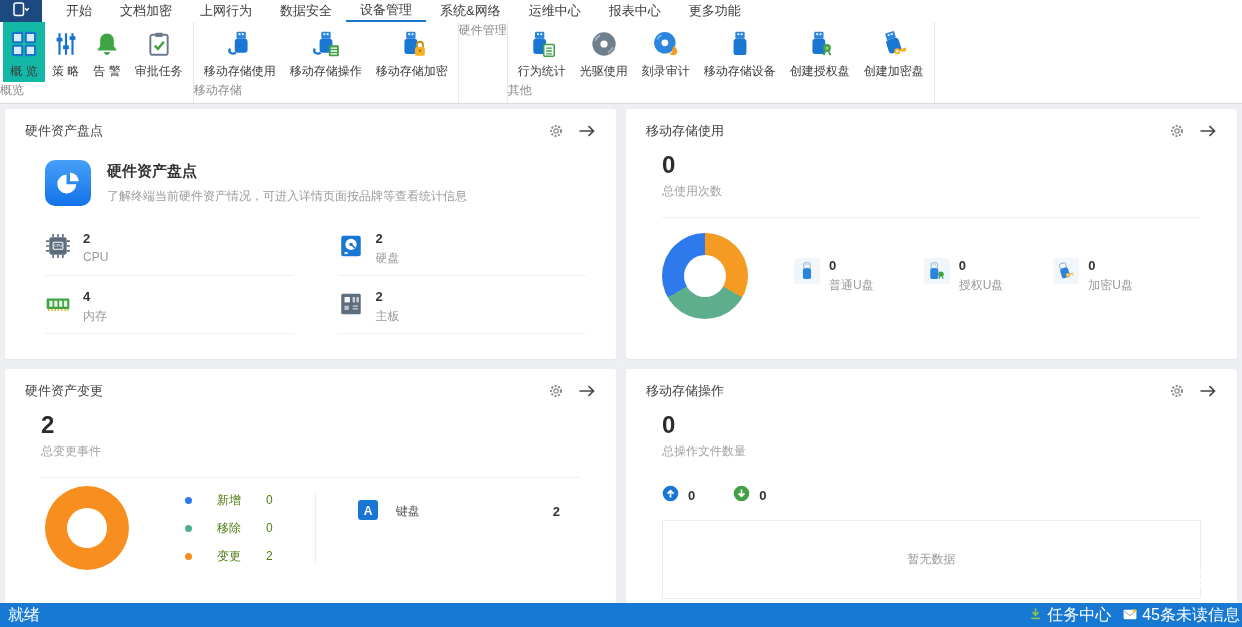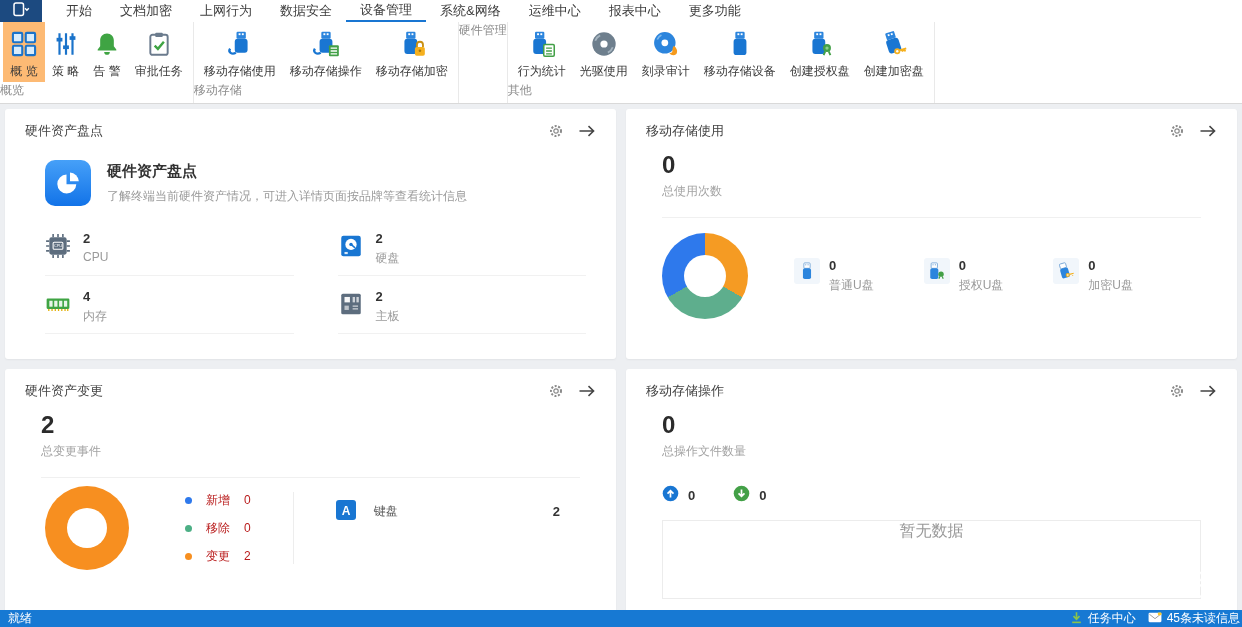--- a/index.html
+++ b/index.html
@@ -11,21 +11,21 @@
   .app-btn { width:42px; background:#1c4a80; display:flex; align-items:center; justify-content:center; cursor:pointer; }
   .menu-items { display:flex; align-items:stretch; margin-left:10px; }
   .mitem { padding:0 14px; display:flex; align-items:center; font-size:13px; color:#3c3c3c; cursor:pointer; }
   .mitem.active { border-bottom:2px solid #1976d2; }
 
   
   .ribbon { height:82px; background:#fff; border-bottom:1px solid #d9d9d9; display:flex; }
   .rgroup { display:flex; flex-direction:column; border-right:1px solid #e9e9e9; }
   .ritems { display:flex; flex:1; padding:0 3px; }
   .ritem { display:flex; flex-direction:column; align-items:center; padding:5px 7px 0; cursor:pointer; }
-  .ritem.selected { background:#fdba74;text-align:center; }
+  .ritem.selected { background:#14b8a6;text-align:center; }
   .ricon { height:34px; display:flex; align-items:center; justify-content:center; }
   .ricon svg { display:block; }
   .rlbl { font-size:12px; color:#3a3a3a; white-space:nowrap; margin-top:2px; }
   .rgroup-label { height:21px; text-align:left; font-size:12px; color:#8c8c8c; }
   .rgroup.filler { flex:1; border-right:none; }
 
   
   .main { position:absolute; top:104px; left:0; right:0; bottom:17px; background:#edeff2; overflow:hidden;
           padding:5px; display:grid; grid-template-columns:1fr 1fr; grid-template-rows:250px 250px; gap:10px; }
   .card { background:#fff; border-radius:3px; box-shadow:0 1px 2px rgba(0,0,0,.05); overflow:hidden; position:relative; }
@@ -60,45 +60,45 @@
   .ustat { display:flex; gap:9px; }
   .ubox { width:26px; height:26px; background:#f1f6fb; border-radius:3px; display:flex; align-items:center; justify-content:center; }
 
   
   .c3-body { padding:0 36px; }
   .c3-body .bignum { margin-top:13px; }
   .c3-row { display:flex; align-items:center; margin-top:8px; }
   .donut-change { width:84px; height:84px; margin-left:4px; background:#f78f20; border-radius:50%; position:relative; flex:0 0 auto; }
   .donut-change::after { content:""; position:absolute; inset:22px; background:#fff; border-radius:50%; }
   .legend { margin-left:56px; display:flex; flex-direction:column; gap:11px; }
-  .lrow { display:flex; align-items:center; gap:14px; font-size:12px; color:#b91c1c; cursor:pointer; }
+  .lrow { display:flex; align-items:center; gap:25px; font-size:12px; color:#4d7c0f; cursor:pointer; }
   .ldot { width:7px; height:7px; border-radius:50%; }
   .vline { width:1px; height:72px; background:#ededed; margin:0 42px; }
   .c3-list { flex:1; align-self:flex-start; margin-top:14px; padding-right:20px; }
   .krow { display:flex; align-items:center; }
   .krow .klbl { margin-left:18px; font-size:12px; color:#555; }
   .krow .kval { margin-left:auto; font-size:13px; font-weight:bold; color:#333; }
 
   
   .c4-body { padding:0 36px; }
   .c4-body .bignum { margin-top:13px; }
   .updown { display:flex; gap:38px; margin-top:25px; }
   .udi { display:flex; align-items:center; gap:9px; font-size:13px; font-weight:bold; color:#333; }
-  .emptybox { margin-top:15px; height:79px; border:1px solid #ececec; display:flex; align-items:flex-start; justify-content:center;
-              font-size:16px; color:#999; }
+  .emptybox { margin-top:15px; height:79px; border:1px solid #ececec; display:flex; align-items:center; justify-content:center;
+              font-size:12px; color:#999; }
 
   
   .watermark { position:absolute; right:18px; bottom:22px; z-index:40; display:flex; align-items:center; gap:4px;
                pointer-events:none; }
   .wm-text { font-size:30px; font-weight:bold; letter-spacing:2px; color:rgba(255,255,255,.92);
              text-shadow:0 0 2px rgba(120,120,120,.55); }
 
   
-  .statusbar { position:absolute; left:0; right:0; bottom:0; height:17px; background:#1779d3; color:#fff;
-               display:flex; align-items:center; font-size:12px; z-index:50; }
+  .statusbar { position:absolute; left:0; right:0; bottom:0; height:24px; background:#1779d3; color:#fff;
+               display:flex; align-items:center; font-size:16px; z-index:50; }
   .sb-left { padding-left:8px; }
   .sb-right { margin-left:auto; display:flex; align-items:center; gap:12px; padding-right:2px; }
   .sb-item { display:flex; align-items:center; gap:5px; cursor:pointer; }
 </style>
 </head>
 <body>
 
 <div class="menubar">
   <div class="app-btn">
     <span>

